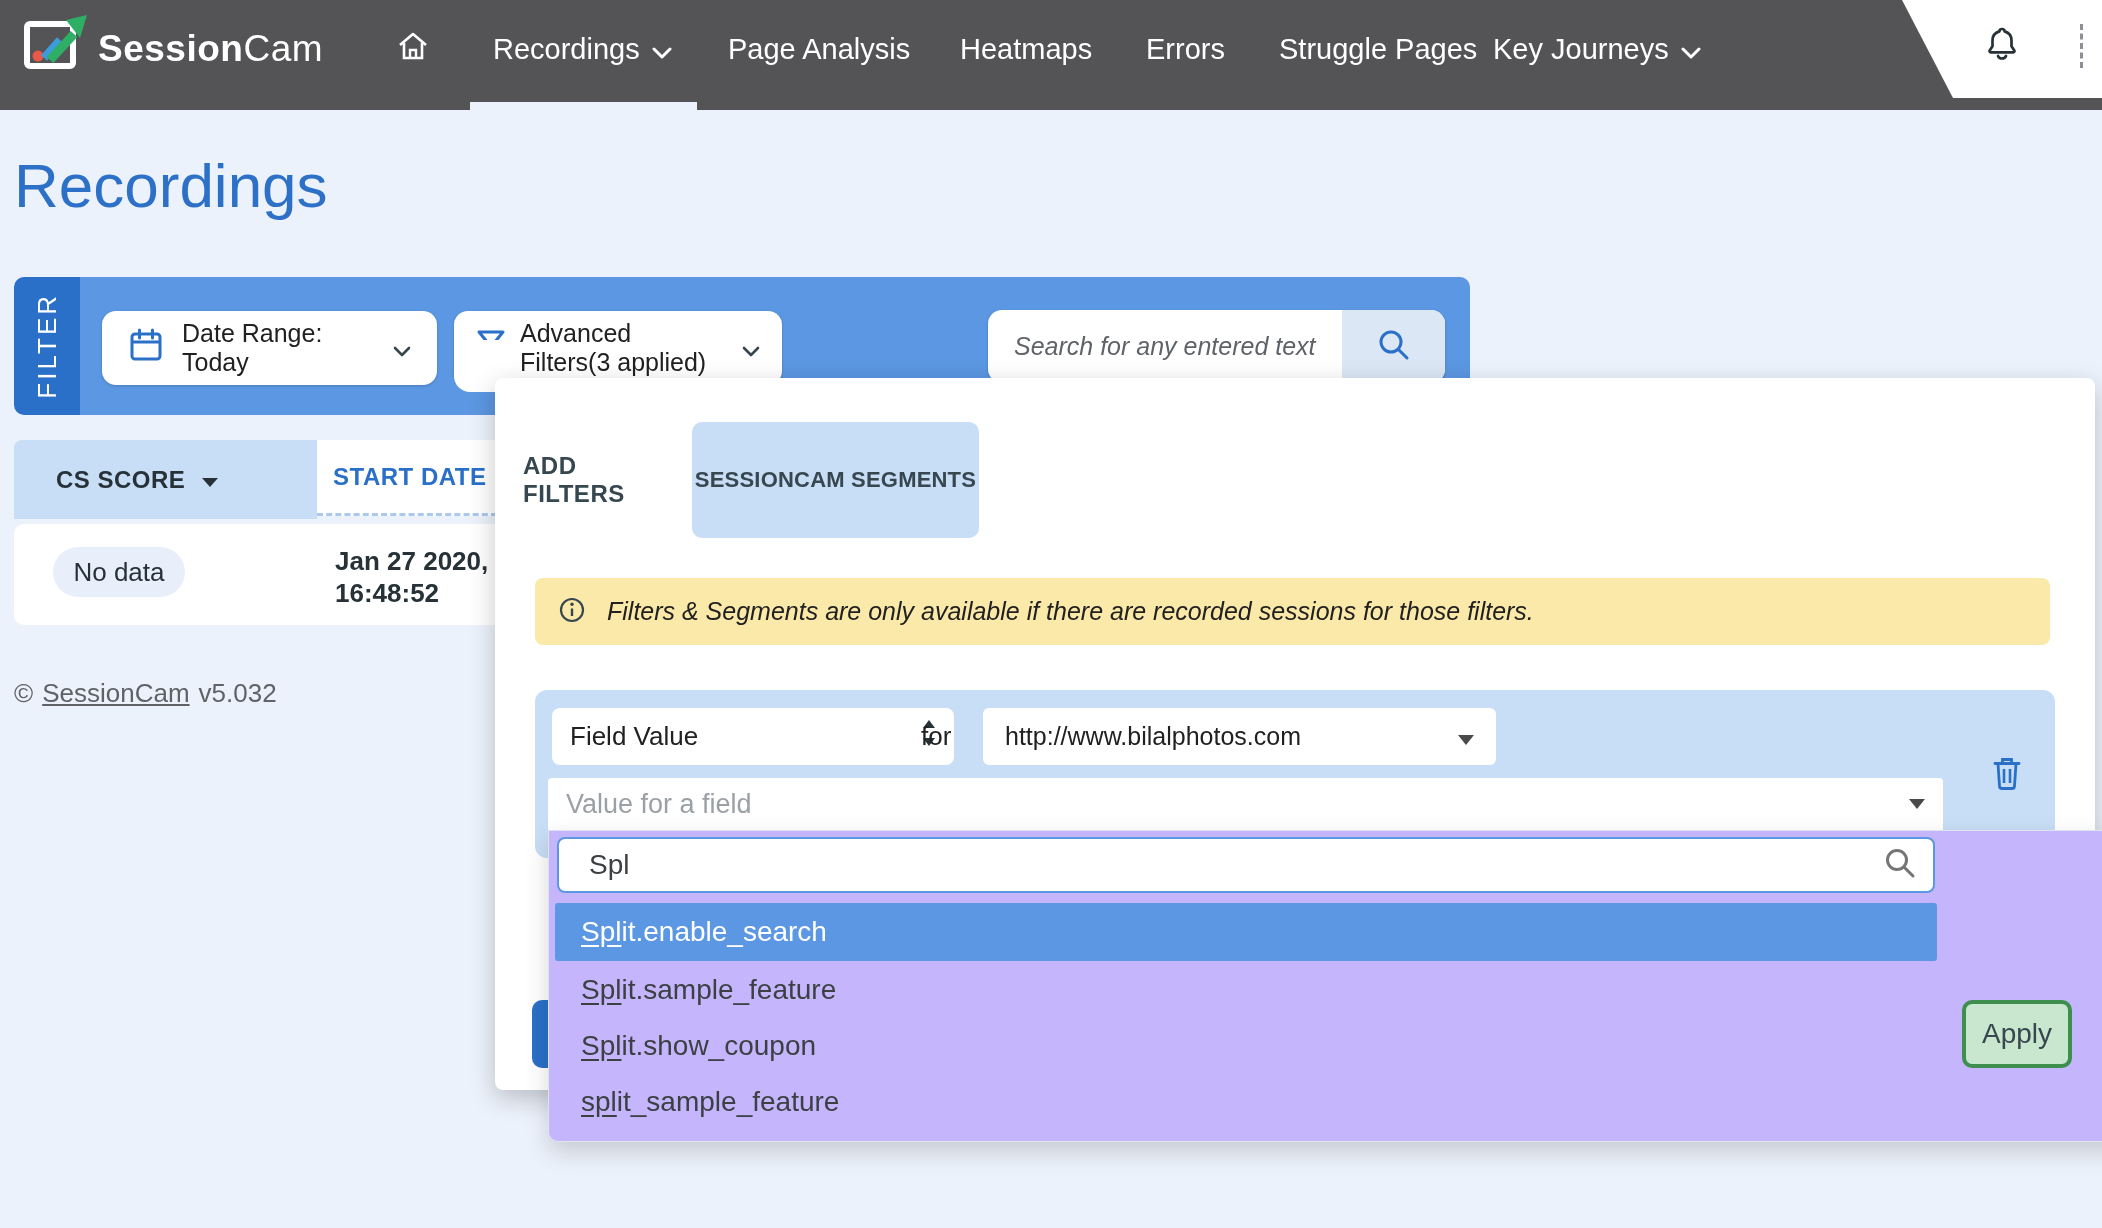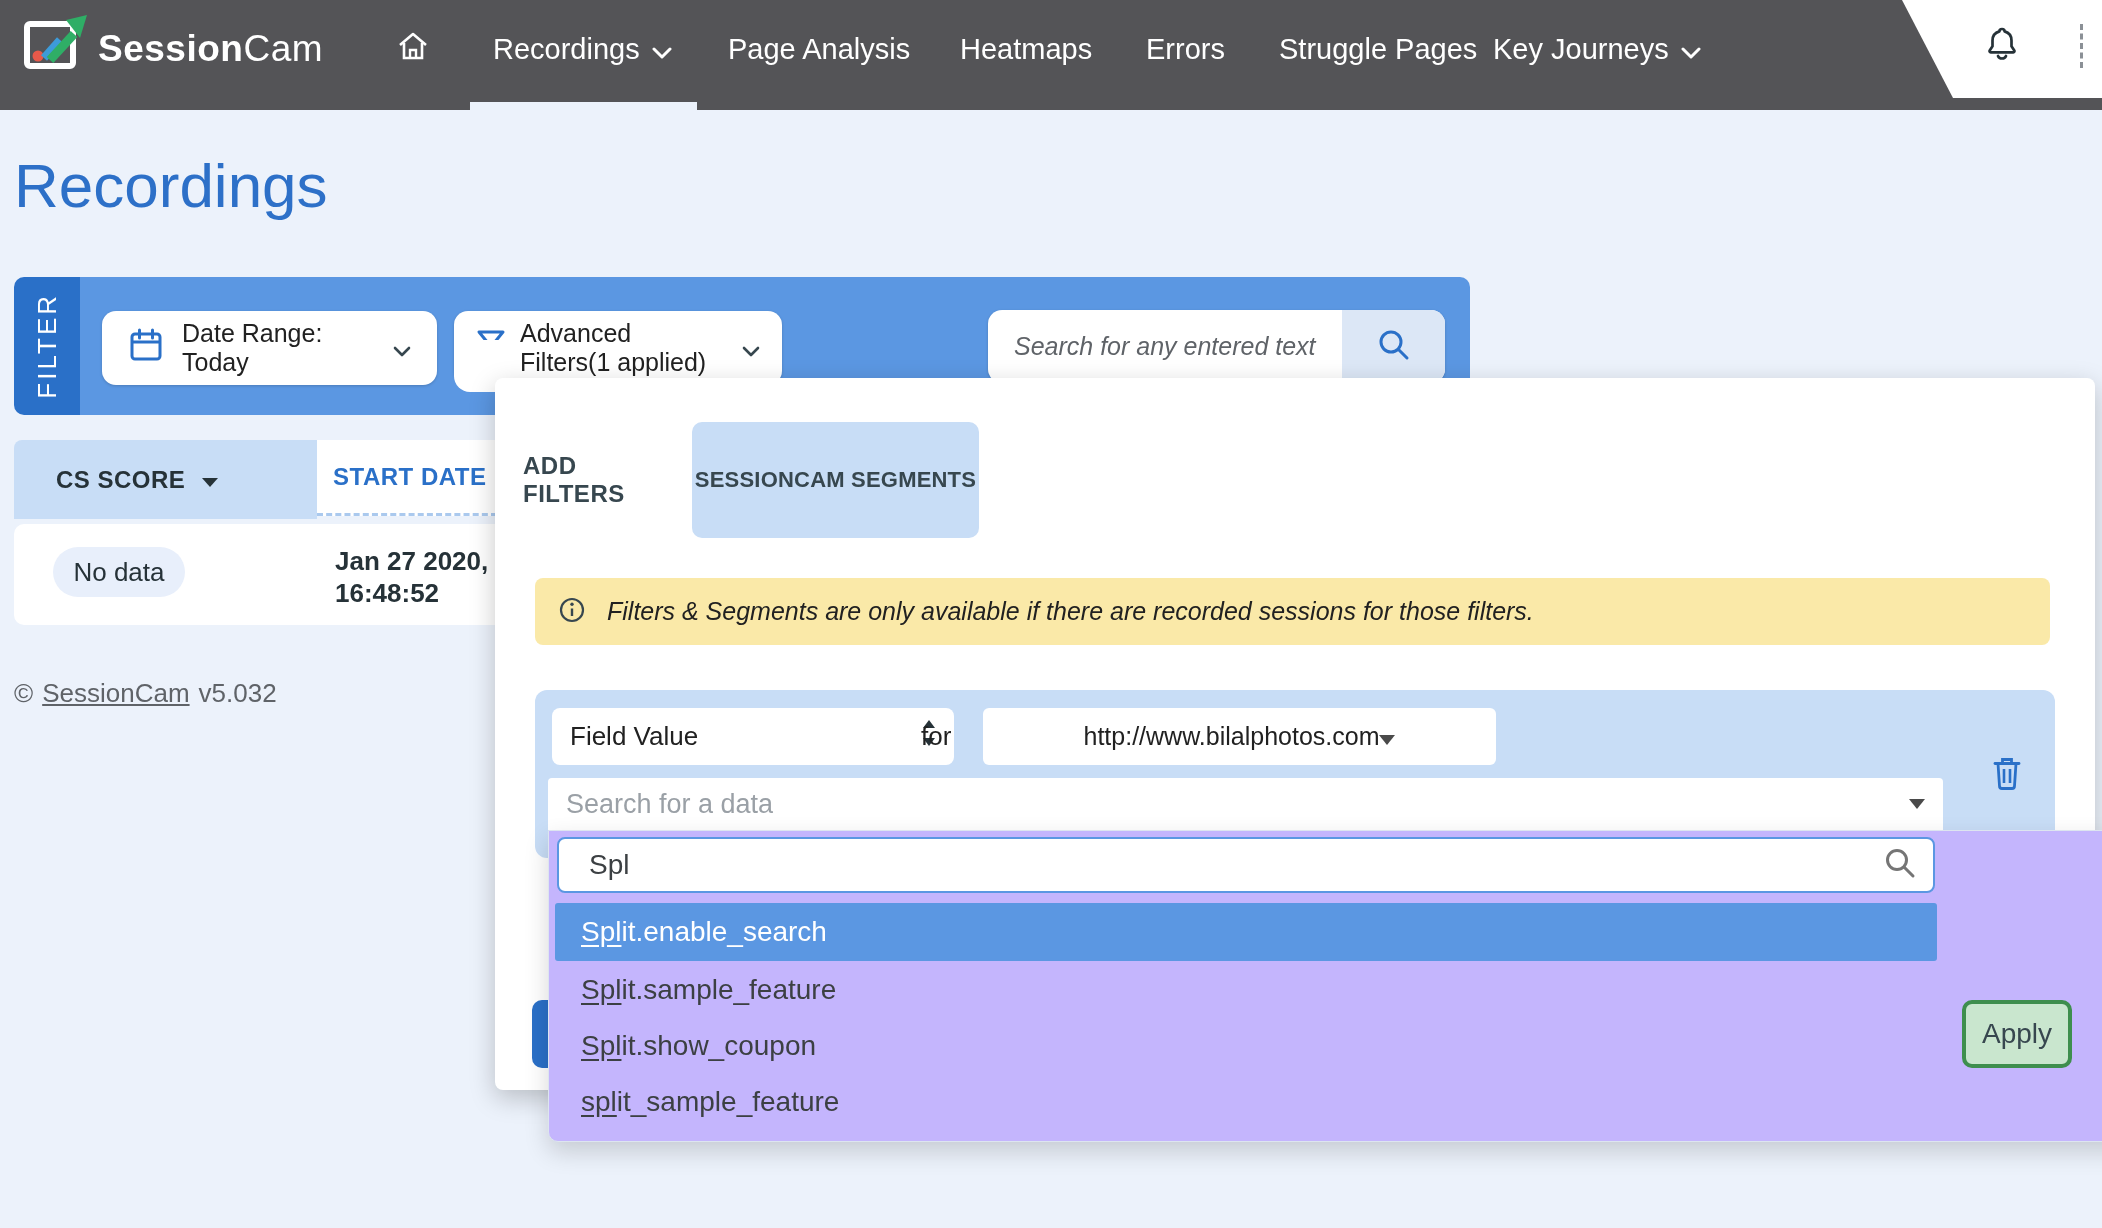--- a/index.html
+++ b/index.html
@@ -79,21 +79,21 @@
           border-radius:8px;display:flex;align-items:center;gap:22px;padding-left:24px;box-sizing:border-box;}
   .banner-text{font-size:25px;font-style:italic;color:#212121;}
 
   .card{position:absolute;left:535px;top:690px;width:1520px;height:168px;background:#c8ddf6;border-radius:12px;}
   .sel-type{position:absolute;left:552px;top:708px;width:402px;height:57px;background:#fff;border-radius:8px;
             display:flex;align-items:center;justify-content:space-between;padding:0 18px;
             box-sizing:border-box;font-size:26px;color:#212121;cursor:pointer;}
   .for-label{position:absolute;left:921px;top:708px;height:57px;display:flex;align-items:center;
              font-size:26px;color:#212121;}
   .sel-url{position:absolute;left:983px;top:708px;width:513px;height:57px;background:#fff;border-radius:6px;
-           display:flex;align-items:center;justify-content:center;padding:0 22px;
+           display:flex;align-items:center;justify-content:space-between;padding:0 22px;
            box-sizing:border-box;font-size:25px;color:#212121;cursor:pointer;}
   .trash{position:absolute;left:1992px;top:757px;cursor:pointer;}
 
   .field-select{position:absolute;left:548px;top:778px;width:1395px;height:52px;background:#fff;
                 display:flex;align-items:center;justify-content:space-between;padding:0 18px;
                 box-sizing:border-box;cursor:pointer;border-radius:4px 4px 0 0;}
   .field-select .ph{font-size:27px;color:#9aa0a6;}
 
   .add-sliver{position:absolute;left:532px;top:1000px;width:40px;height:68px;background:#2a70c8;
               border-radius:10px;cursor:pointer;}
@@ -210,21 +210,21 @@
         </svg>
     </span>
   </div>
 
   <div class="bar-btn btn-adv">
     <span>
       <svg width="30" height="32" viewBox="0 0 30 32">
         <path d="M3 3 h24 l-9 11 v10.5 l-6 4 V14 Z" fill="none" stroke="#2a70c8" stroke-width="3" stroke-linejoin="round"></path>
       </svg>
     </span>
-    <span>Advanced Filters(1 applied)</span>
+    <span>Advanced Filters(3 applied)</span>
     <span class="chev">
       <svg width="18" height="11" viewBox="0 0 18 11">
           <path d="M2 2 L9 9 L16 2" fill="none" stroke="#37474f" stroke-width="2.6" stroke-linecap="round" stroke-linejoin="round"></path>
         </svg>
     </span>
   </div>
 
   <div class="search-box">
     <input type="text" placeholder="Search for any entered text" style="">
     <div class="search-btn">
@@ -307,21 +307,21 @@
     <svg width="30" height="34" viewBox="0 0 30 34">
       <path d="M10.5 5 V2.5 H19.5 V5" fill="none" stroke="#2a70c8" stroke-width="2.8"></path>
       <line x1="3" y1="6.5" x2="27" y2="6.5" stroke="#2a70c8" stroke-width="2.8" stroke-linecap="round"></line>
       <path d="M6 6.5 L7.5 29 a2.5 2.5 0 0 0 2.5 2.5 h10 a2.5 2.5 0 0 0 2.5 -2.5 L24 6.5" fill="none" stroke="#2a70c8" stroke-width="2.8"></path>
       <line x1="12" y1="12" x2="12" y2="26" stroke="#2a70c8" stroke-width="2.6"></line>
       <line x1="18" y1="12" x2="18" y2="26" stroke="#2a70c8" stroke-width="2.6"></line>
     </svg>
   </div>
 
   <div class="field-select">
-    <span class="ph">Search for a data</span>
+    <span class="ph">Value for a field</span>
     <span>
       <svg width="16" height="10" viewBox="0 0 16 10">
           <path d="M0 0 H16 L8 10 Z" fill="#4a4a4a"></path>
         </svg>
     </span>
   </div>
 
   <div class="add-sliver"></div>
 
   <div class="popup">

